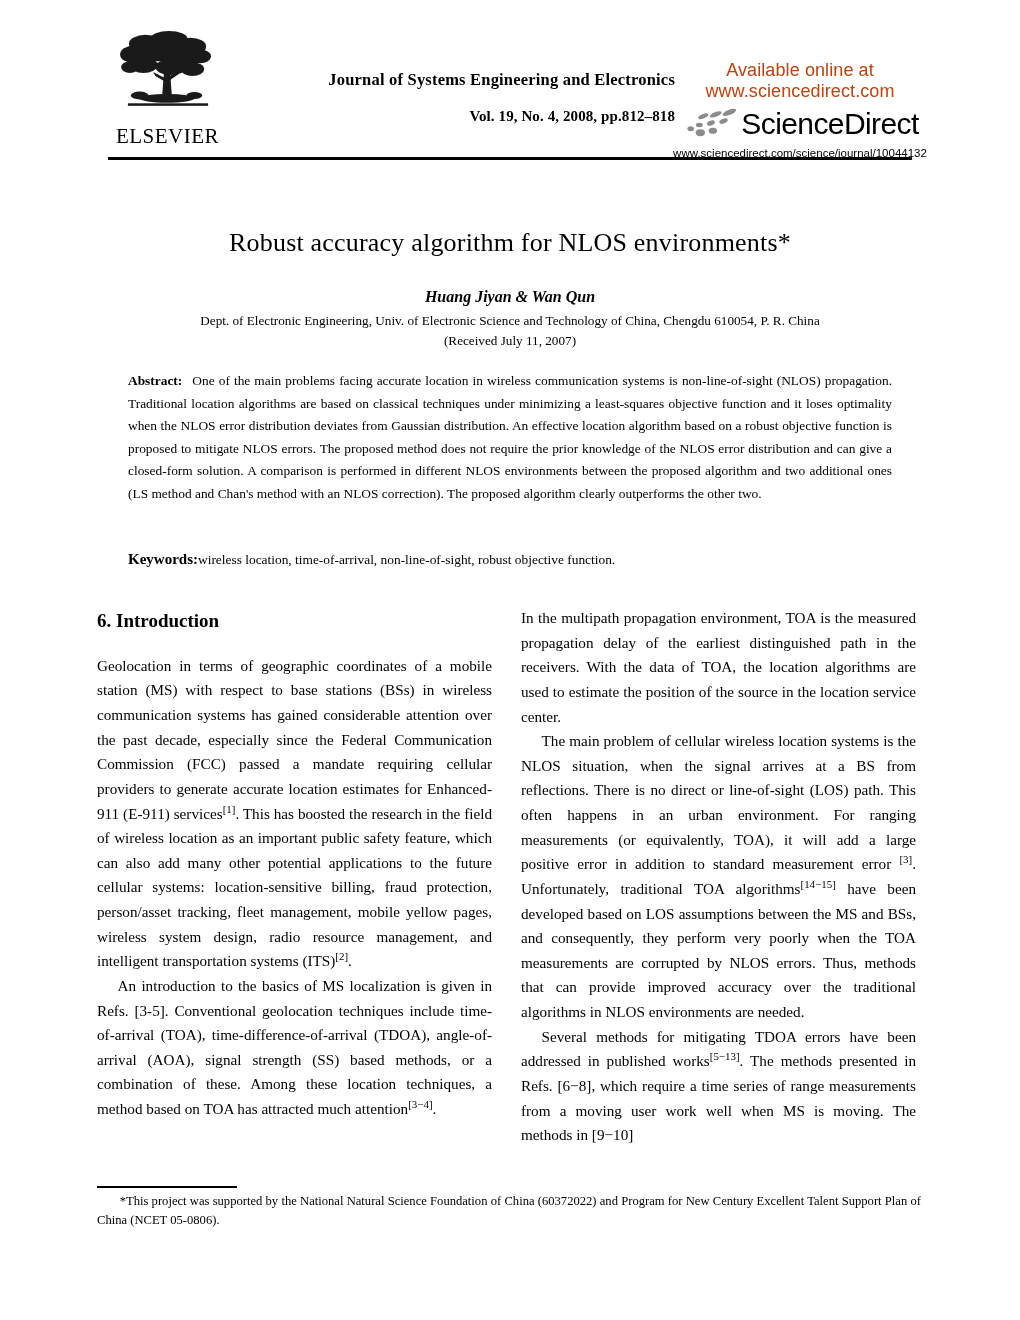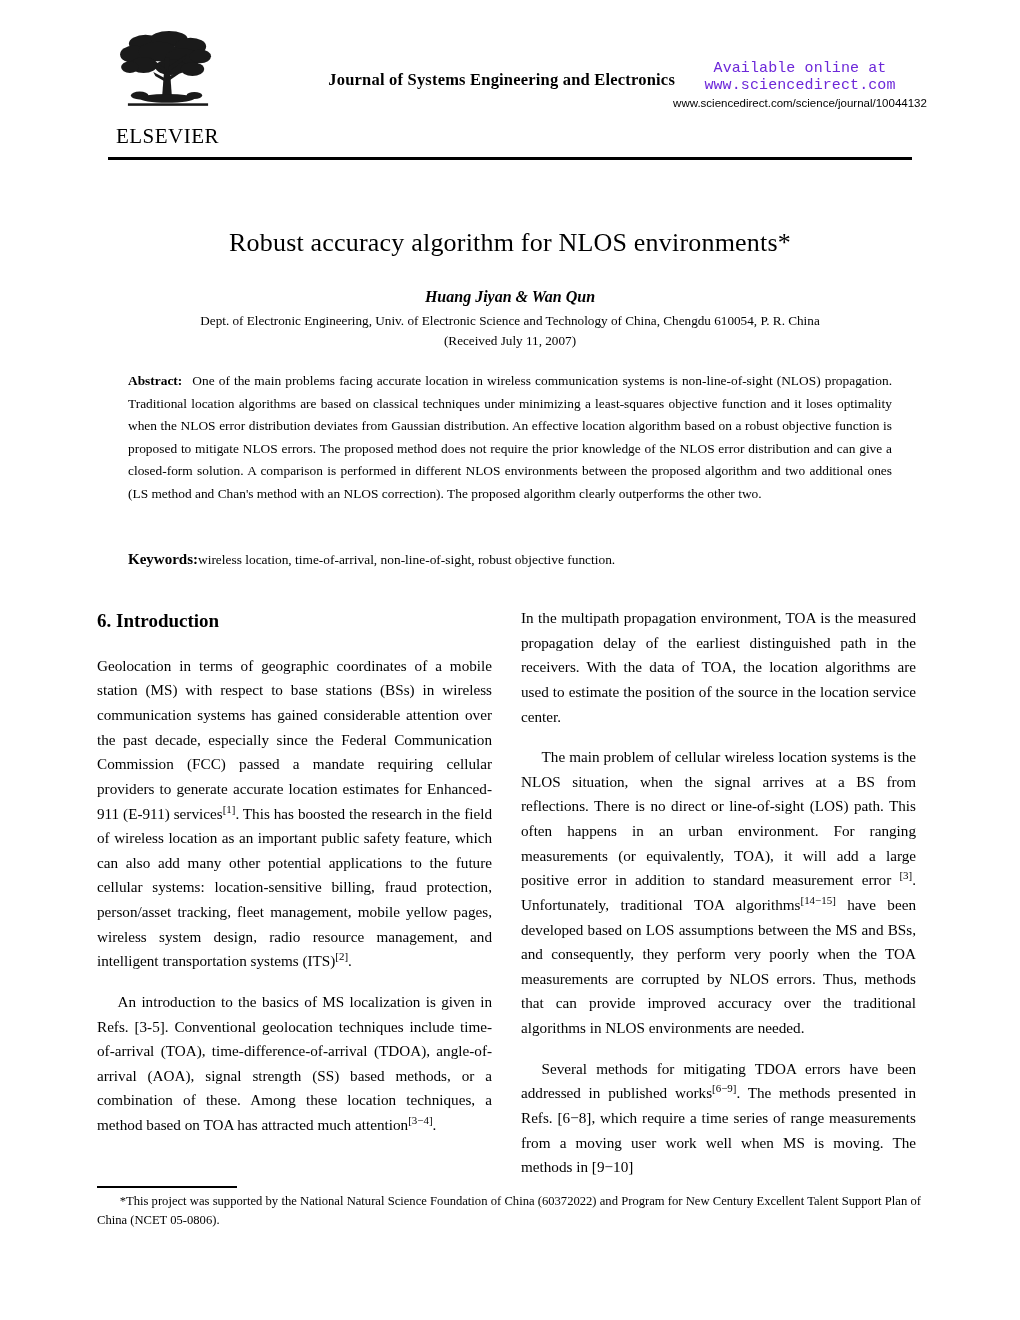--- a/index.html
+++ b/index.html
@@ -69,23 +69,23 @@
     letter-spacing: 0.1px;
   }
   .sd-block {
     position: absolute;
     left: 560px;
     top: 32px;
     width: 290px;
     text-align: center;
   }
   .sd-avail {
-    font-family: Liberation Mono, monospace;
-    font-size: 15px;
-    color: #6d28d9;
+    font-family: Liberation Sans, sans-serif;
+    font-size: 18px;
+    color: #c2410c;
     letter-spacing: 0.1px;
   }
   .sd-logo-row {
     display: flex;
     align-items: center;
     justify-content: center;
     margin-top: 2px;
     height: 40px;
   }
   .sd-swoosh { width: 58px; height: 34px; display:block; }
@@ -185,21 +185,20 @@
     font-weight: bold;
     margin: 0 0 17px 0;
     text-align: left;
   }
   .col p {
     margin: 0;
     text-indent: 0;
   }
   .col p.indent {
     text-indent: 1.35em;
-    margin-top: 16px;
   }
   sup { font-size: 0.72em; vertical-align: super; line-height: 0; }
 
   
   .fn-rule {
     position: absolute;
     left: 97px;
     top: 1186px;
     width: 140px;
     height: 1.5px;
@@ -249,24 +248,41 @@
           <ellipse cx="26" cy="69" rx="9" ry="4"></ellipse>
           <ellipse cx="82" cy="69" rx="8" ry="3.5"></ellipse>
           <rect x="14" y="77" width="82" height="2.6"></rect>
         </g>
       </svg>
       <div class="elsevier-word">ELSEVIER</div>
     </div>
 
     <div class="journal-block">
       <div class="journal-title">Journal of Systems Engineering and Electronics</div>
+      <div class="journal-issue">Vol. 19, No. 4, 2008, pp.812–818</div>
     </div>
 
     <div class="sd-block">
       <div class="sd-avail">Available online at www.sciencedirect.com</div>
+      <div class="sd-logo-row">
+        <svg class="sd-swoosh" viewBox="0 0 60 34">
+          <g fill="#8c8c8c">
+            <ellipse cx="50" cy="5" rx="7.5" ry="2.6" transform="rotate(-22 50 5)"></ellipse>
+            <ellipse cx="36" cy="7" rx="6.5" ry="2.4" transform="rotate(-22 36 7)"></ellipse>
+            <ellipse cx="23" cy="9" rx="5.5" ry="2.2" transform="rotate(-22 23 9)"></ellipse>
+            <ellipse cx="44" cy="14" rx="4.6" ry="2.4" transform="rotate(-20 44 14)"></ellipse>
+            <ellipse cx="31" cy="16" rx="4.2" ry="2.4" transform="rotate(-20 31 16)"></ellipse>
+            <ellipse cx="19" cy="18" rx="3.6" ry="2.3"></ellipse>
+            <ellipse cx="33" cy="24" rx="4.4" ry="3.2"></ellipse>
+            <ellipse cx="20" cy="26" rx="4.8" ry="3.6"></ellipse>
+            <ellipse cx="10" cy="22" rx="3.4" ry="2.6"></ellipse>
+          </g>
+        </svg>
+        <span class="sd-word">ScienceDirect</span>
+      </div>
       <div class="sd-url">www.sciencedirect.com/science/journal/10044132</div>
     </div>
   </div>
 
   <div class="rule"></div>
 
   <div class="title">Robust accuracy algorithm for NLOS environments*</div>
   <div class="authors">Huang Jiyan &amp; Wan Qun</div>
   <div class="affiliation">Dept. of Electronic Engineering, Univ. of Electronic Science and Technology of China, Chengdu 610054, P. R. China</div>
   <div class="received">(Received July 11, 2007)</div>
@@ -281,19 +297,19 @@
 
   <div class="col col-left">
     <div class="sec-head">6. Introduction</div>
     <p><span>Geolocation in terms of geographic coordinates of a mobile station (MS) with respect to base stations (BSs) in wireless communication systems has gained considerable attention over the past decade, especially since the Federal Communication Commission (FCC) passed a mandate requiring cellular providers to generate accurate location estimates for Enhanced-911 (E-911) services</span><sup>[1]</sup><span>. This has boosted the research in the field of wireless location as an important public safety feature, which can also add many other potential applications to the future cellular systems: location-sensitive billing, fraud protection, person/asset tracking, fleet management, mobile yellow pages, wireless system design, radio resource management, and intelligent transportation systems (ITS)</span><sup>[2]</sup><span>.</span></p>
     <p class="indent"><span>An introduction to the basics of MS localization is given in Refs. [3-5]. Conventional geolocation techniques include time-of-arrival (TOA), time-difference-of-arrival (TDOA), angle-of-arrival (AOA), signal strength (SS) based methods, or a combination of these. Among these location techniques, a method based on TOA has attracted much attention</span><sup>[3−4]</sup><span>.</span></p>
   </div>
 
   <div class="col col-right">
     <p>In the multipath propagation environment, TOA is the measured propagation delay of the earliest distinguished path in the receivers. With the data of TOA, the location algorithms are used to estimate the position of the source in the location service center.</p>
     <p class="indent"><span>The main problem of cellular wireless location systems is the NLOS situation, when the signal arrives at a BS from reflections. There is no direct or line-of-sight (LOS) path. This often happens in an urban environment. For ranging measurements (or equivalently, TOA), it will add a large positive error in addition to standard measurement error </span><sup>[3]</sup><span>. Unfortunately, traditional TOA algorithms</span><sup>[14−15]</sup><span> have been developed based on LOS assumptions between the MS and BSs, and consequently, they perform very poorly when the TOA measurements are corrupted by NLOS errors. Thus, methods that can provide improved accuracy over the traditional algorithms in NLOS environments are needed.</span></p>
-    <p class="indent"><span>Several methods for mitigating TDOA errors have been addressed in published works</span><sup>[6−9]</sup><span>. The methods presented in Refs. [6−8], which require a time series of range measurements from a moving user work well when MS is moving. The methods in [9−10]</span></p>
+    <p class="indent"><span>Several methods for mitigating TDOA errors have been addressed in published works</span><sup>[5−13]</sup><span>. The methods presented in Refs. [6−8], which require a time series of range measurements from a moving user work well when MS is moving. The methods in [9−10]</span></p>
   </div>
 
   <div class="fn-rule"></div>
   <div class="footnote"><span class="fn-indent"></span><span>*This project was supported by the National Natural Science Foundation of China (60372022) and Program for New Century Excellent Talent Support Plan of China (NCET 05-0806).</span></div>
 
 </div>
 
 </body></html>

